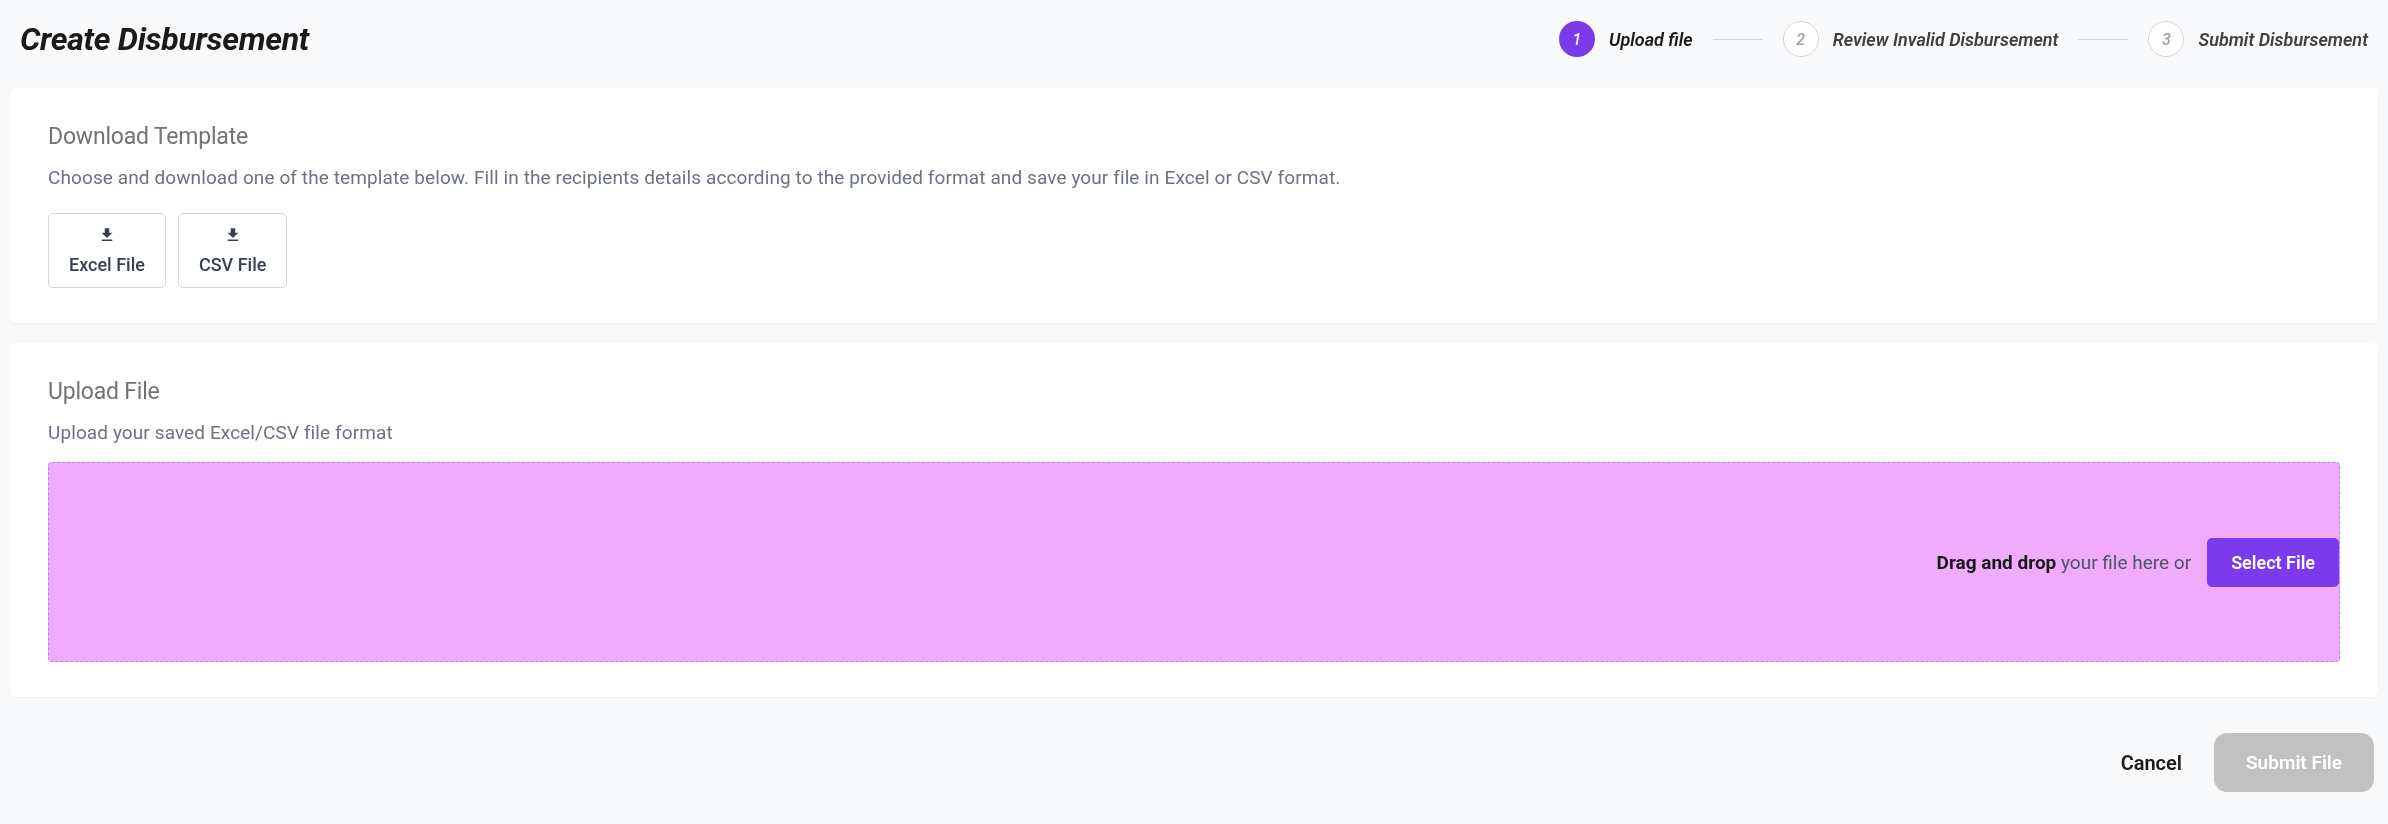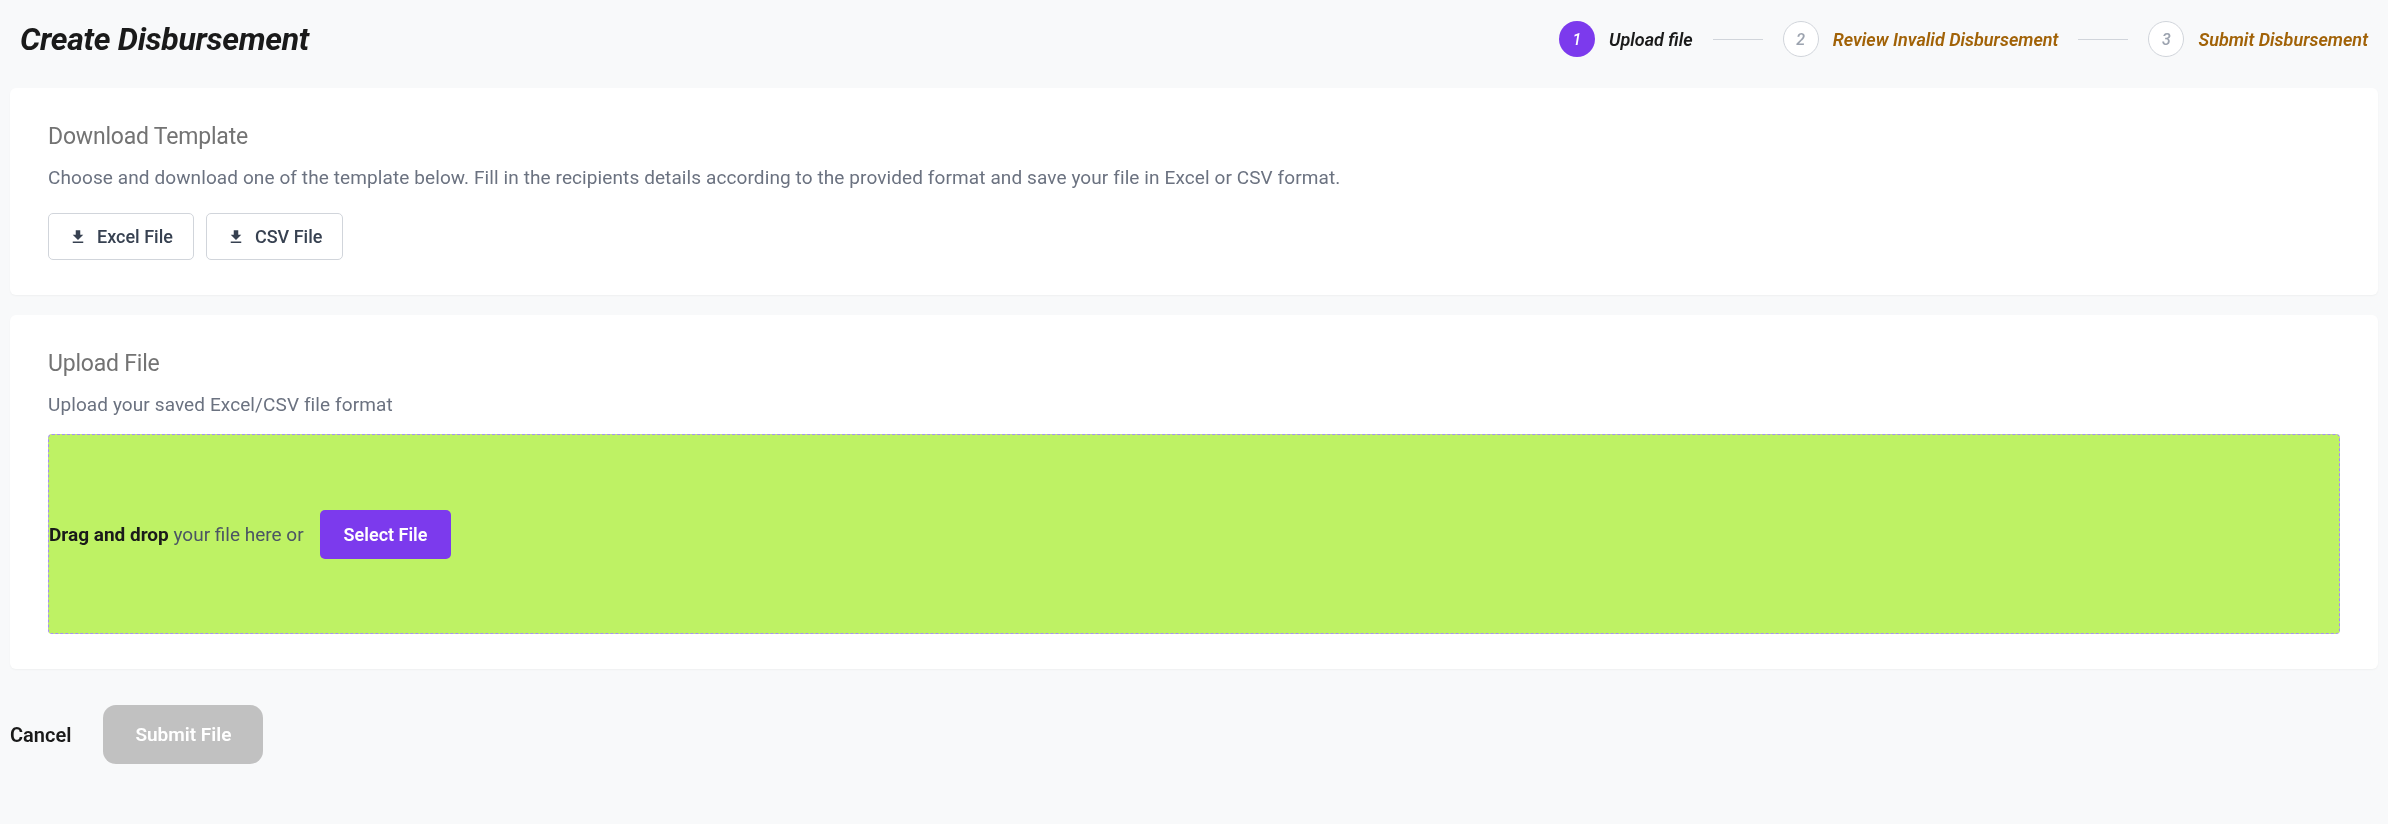--- a/index.html
+++ b/index.html
@@ -74,21 +74,21 @@
     .step-label {
       font-size: 18px;
       font-weight: 600;
     }
 
     .step-label.active {
       color: #1a1a1a;
     }
 
     .step-label.inactive {
-      color: #a16207;
+      color: #404040;
       text-align: center;
     }
 
     .step-connector {
       width: 50px;
       height: 1px;
       background-color: #d1d5db;
       margin: 0 20px;
     }
 
@@ -126,36 +126,37 @@
       gap: 10px;
       padding: 12px 20px;
       background-color: #ffffff;
       border: 1px solid #d1d5db;
       border-radius: 5px;
       font-size: 18px;
       font-weight: 500;
       color: #374151;
       cursor: pointer;
       font-family: inherit;
+      flex-direction: column;
     }
 
     .download-icon {
       width: 18px;
       height: 18px;
       fill: #374151;
     }
 
     .dropzone {
       border: 1px dashed #a78bfa;
       border-radius: 4px;
-      background-color: #bef264;
+      background-color: #f0abfc;
       min-height: 200px;
       display: flex;
       align-items: center;
-      justify-content: flex-start;
+      justify-content: flex-end;
       margin-top: 18px;
     }
 
     .dropzone-content {
       display: flex;
       align-items: center;
       gap: 16px;
     }
 
     .dropzone-text {
@@ -175,21 +176,21 @@
       border: none;
       border-radius: 5px;
       font-size: 18px;
       font-weight: 600;
       cursor: pointer;
       font-family: inherit;
     }
 
     .footer-row {
       display: flex;
-      justify-content: flex-start;
+      justify-content: flex-end;
       align-items: center;
       gap: 32px;
       padding-right: 4px;
       padding-top: 16px;
     }
 
     .cancel-link {
       font-size: 20px;
       font-weight: 600;
       color: #1a1a1a;

